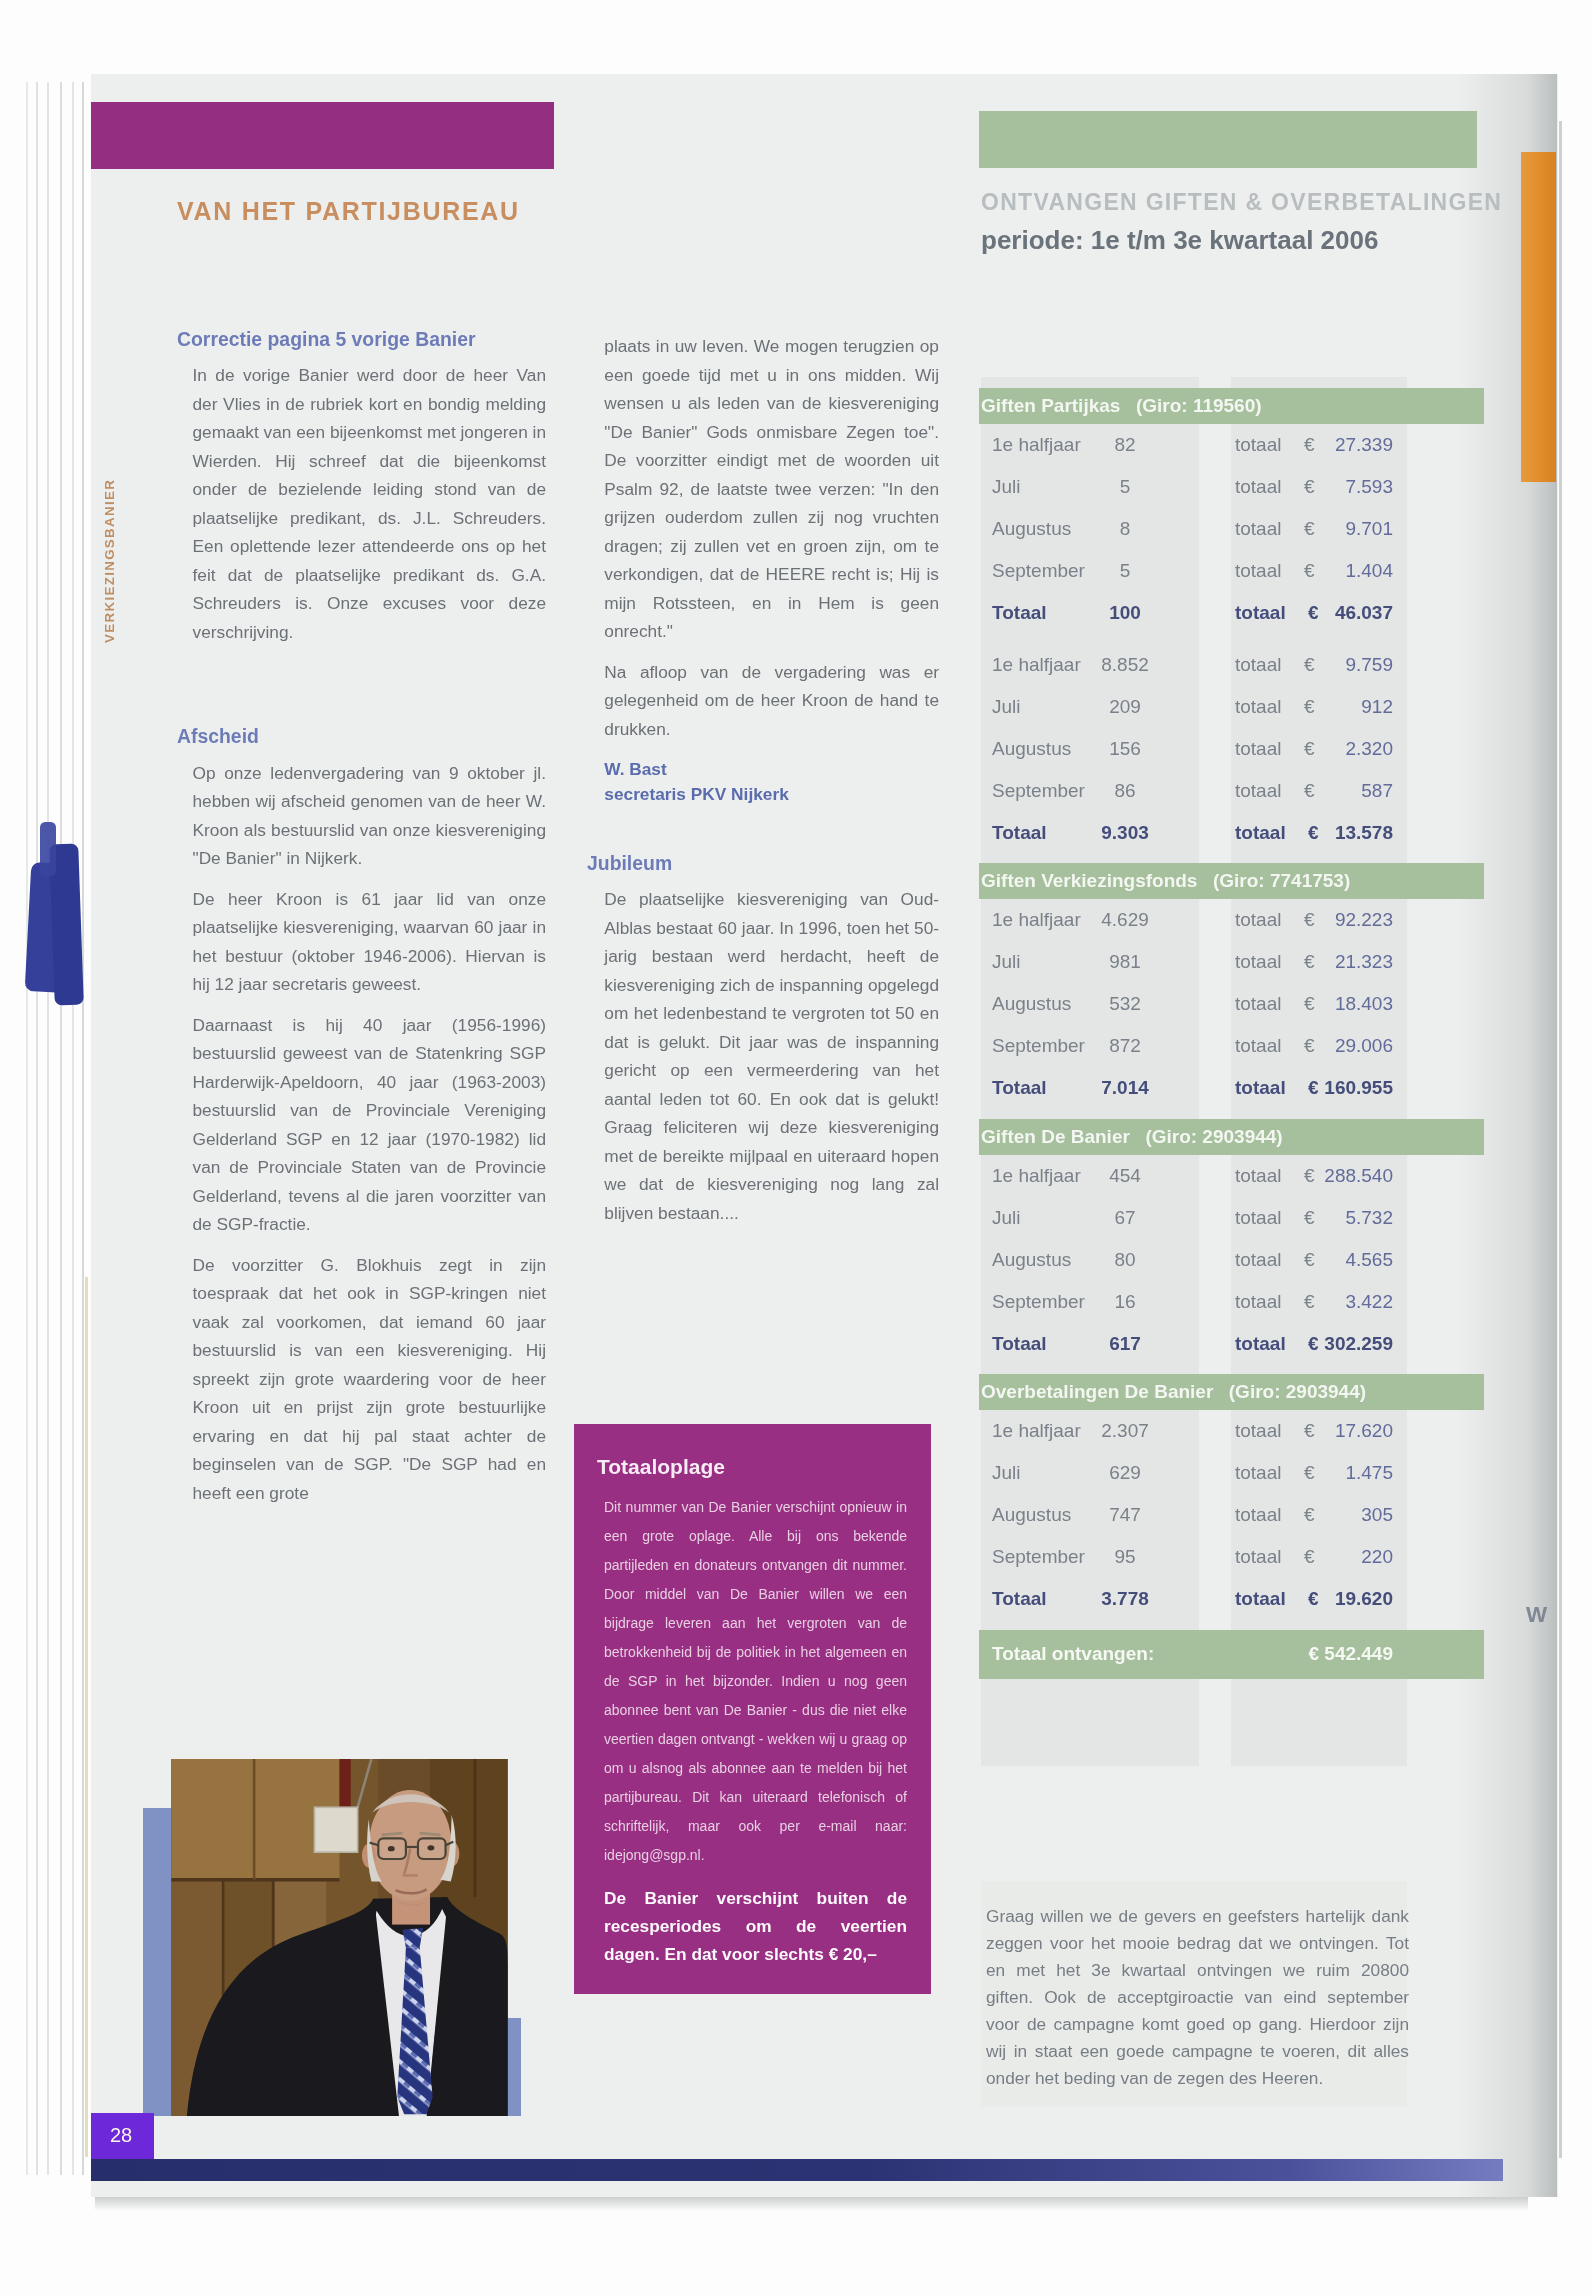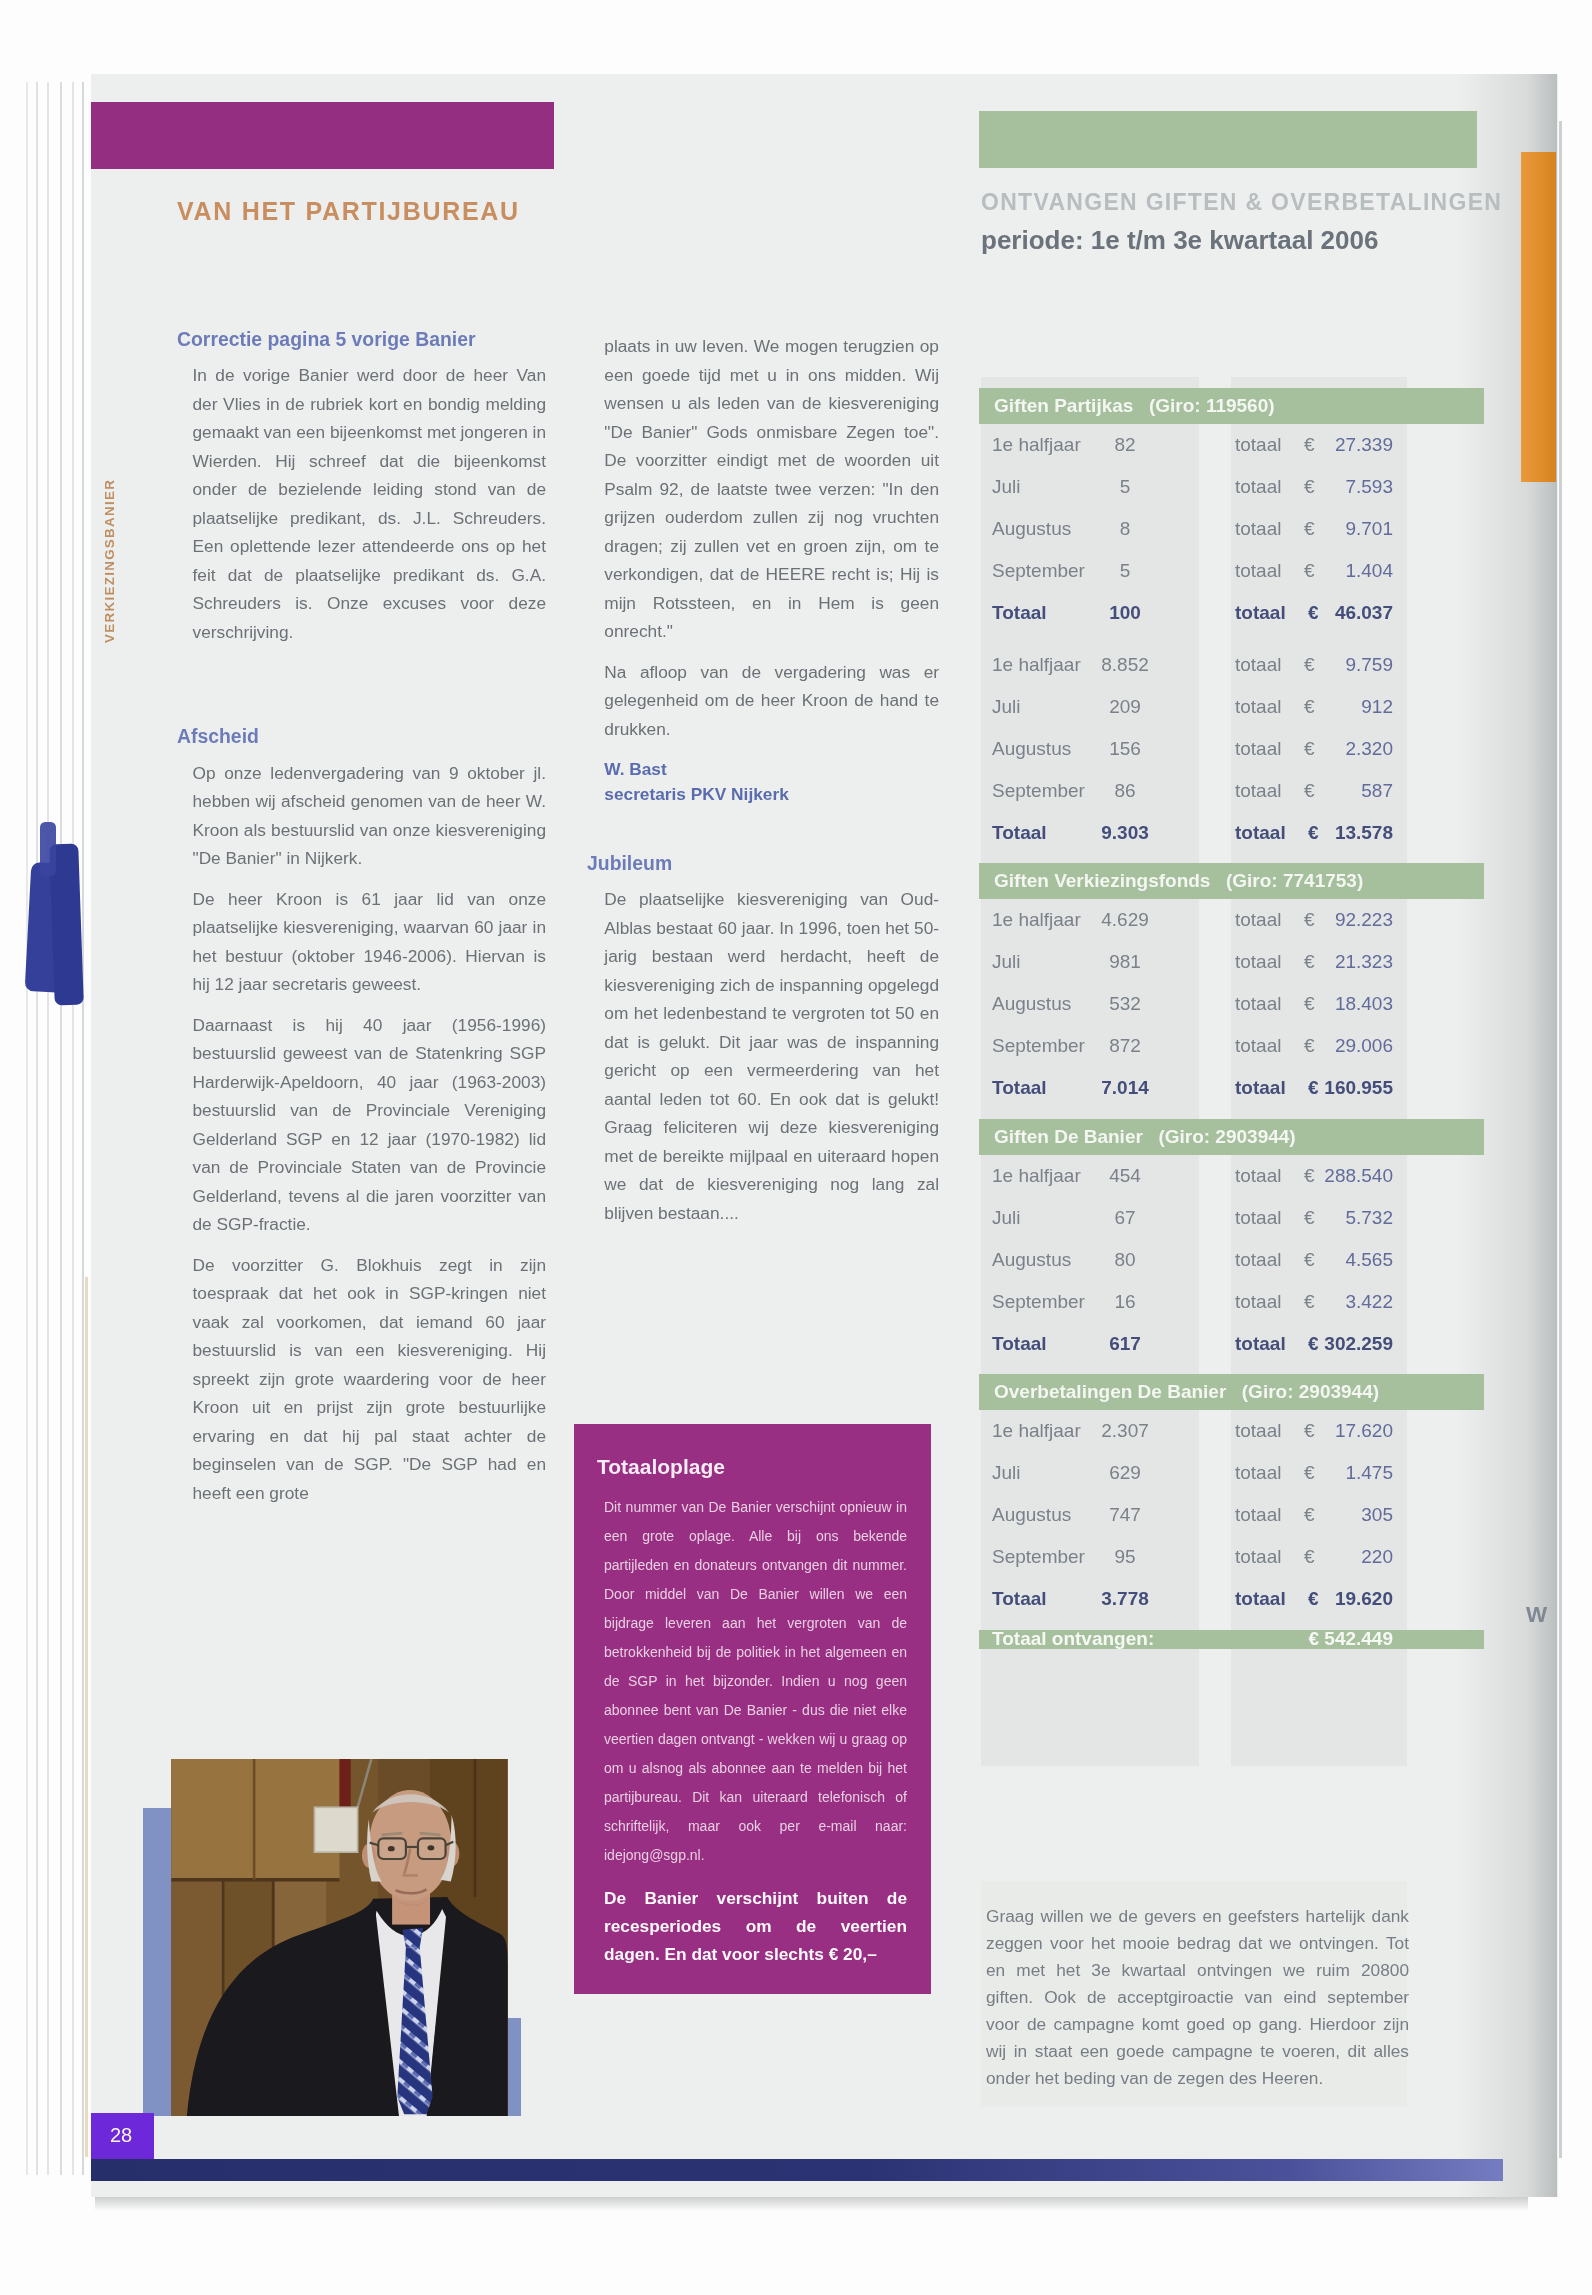--- a/index.html
+++ b/index.html
@@ -44,32 +44,32 @@
   .pbox-h{font-size:21px;font-weight:700;color:#f7ecf4;margin:0 0 14px 0;}
   .pbox-body{font-size:14px;line-height:29px;color:#e8cfe2;text-align:justify;
              padding-left:7px;margin:0;}
   .pbox-bold{font-size:17.3px;line-height:28px;font-weight:700;color:#fcf9fc;
              text-align:justify;padding-left:7px;margin:14px 0 0 0;}
   
   .stripeA{left:981px;top:377px;width:218px;height:1389px;background:#e3e6e4;}
   .stripeB{left:1231px;top:377px;width:176px;height:1389px;background:#e3e6e4;}
   .tables{left:979px;top:388px;width:505px;}
   .dt-head{height:36px;background:#a6bf9d;color:#f3f6f1;font-size:19px;font-weight:700;
-           line-height:36px;padding-left:15px;box-sizing:border-box;}
+           line-height:36px;padding-left:2px;box-sizing:border-box;}
   .dt-head .giro{margin-left:15.5px;font-weight:700;}
   .dt-rows{position:relative;margin-bottom:9.5px;}
   .dt-row{position:relative;height:42px;font-size:19px;color:#7b818a;}
   .dt-row span{position:absolute;top:50%;transform:translateY(-50%);}
   .c-label{left:13px;}
   .c-count{left:80px;right:293px;text-align:center;}
   .c-tot{left:256px;}
   .c-tot .eu{margin-left:22.4px;position:static;transform:none;}
   .c-amt{left:285px;right:91px;text-align:right;color:#636b9b;}
   .dt-row.total, .dt-row.total .c-amt{font-weight:700;color:#454e7b;}
-  .grand{position:relative;height:19px;background:#a6bf9d;color:#f6f8f4;
+  .grand{position:relative;height:49px;background:#a6bf9d;color:#f6f8f4;
          font-size:19px;font-weight:700;}
   .grand span{position:absolute;top:50%;transform:translateY(-50%);}
   .grand .gl{left:13px;}
   .grand .gv{right:91px;text-align:right;}
   
   .fpanel{left:981px;top:1881px;width:426px;height:226px;background:#e9ebe9;}
   .ftext{left:986px;top:1903px;width:423px;font-size:17.3px;line-height:27px;
          color:#767d84;text-align:justify;}
   
   .blueL{left:143px;top:1808px;width:29px;height:308px;background:#8092c4;}

